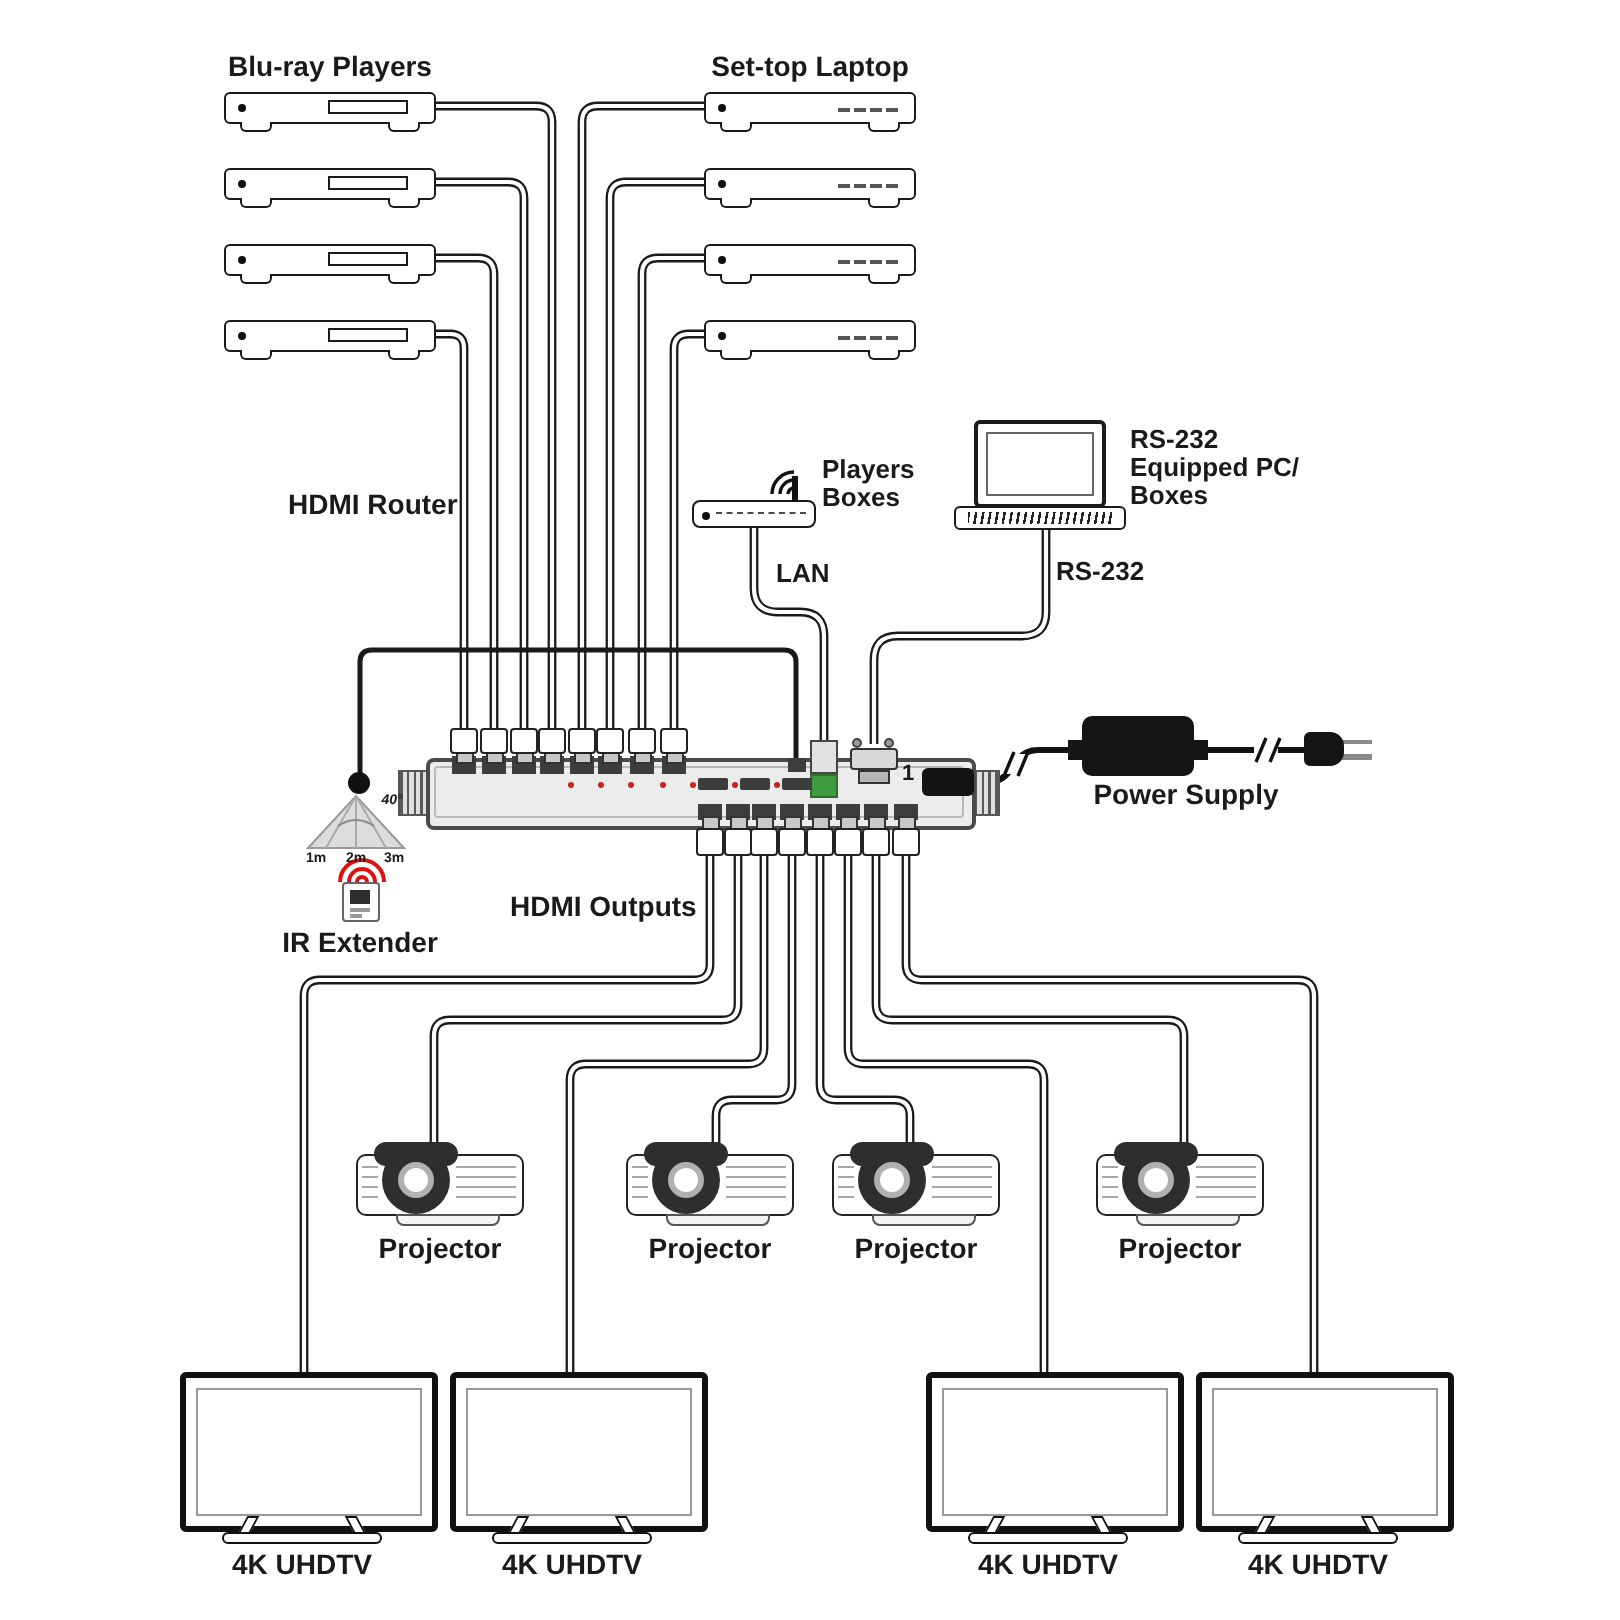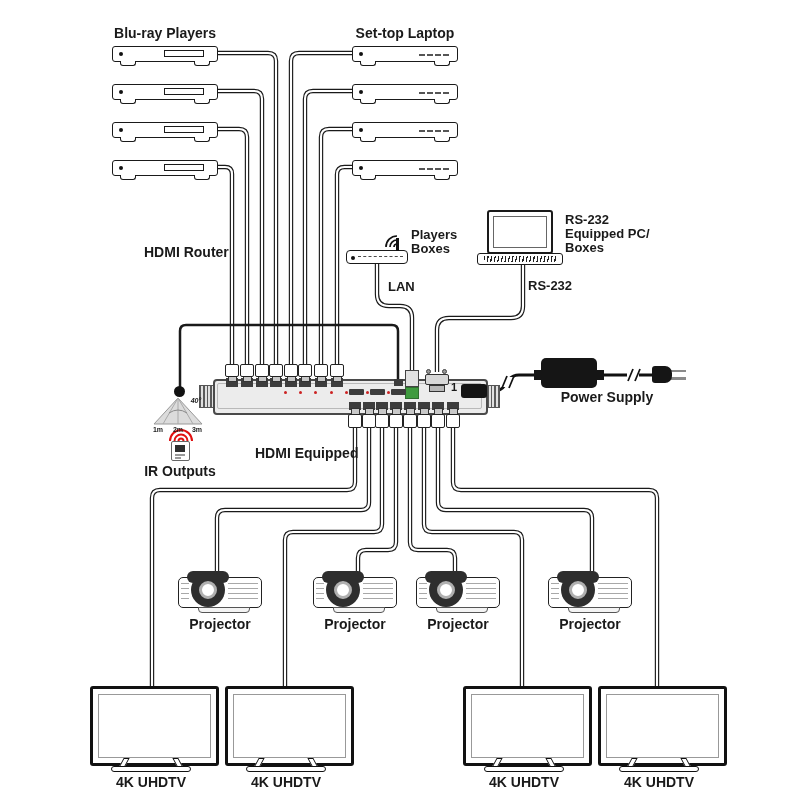--- a/index.html
+++ b/index.html
@@ -70,25 +70,25 @@
       <line x1="502" y1="388" x2="507" y2="376" stroke="#111" stroke-width="1.7"></line>
       <line x1="509" y1="388" x2="514" y2="376" stroke="#111" stroke-width="1.7"></line>
       <rect x="627" y="370" width="12" height="10" fill="#fff"></rect>
       <line x1="628" y1="381" x2="633" y2="369" stroke="#111" stroke-width="1.7"></line>
       <line x1="635" y1="381" x2="640" y2="369" stroke="#111" stroke-width="1.7"></line>
     </svg>
 
   <div class="lbl center" style="left:165px;top:25px;">Blu-ray Players</div>
   <div class="lbl center" style="left:405px;top:25px;">Set-top Laptop</div>
   <div class="lbl" style="left:144px;top:244px;">HDMI Router</div>
-  <div class="lbl" style="left:255px;top:445px;">HDMI Equipped</div>
+  <div class="lbl" style="left:255px;top:445px;">HDMI Outputs</div>
   <div class="lbl small" style="left:388px;top:279px;">LAN</div>
   <div class="lbl small" style="left:528px;top:278px;">RS-232</div>
-  <div class="lbl center" style="left:588px;top:389px;padding-left:38px;">Power Supply</div>
-  <div class="lbl center" style="left:180px;top:463px;">IR Outputs</div>
+  <div class="lbl center" style="left:574px;top:389px;padding-left:38px;">Power Supply</div>
+  <div class="lbl center" style="left:180px;top:463px;">IR Extender</div>
 
   <div class="dev" style="left:346px;top:250px;width:62px;height:14px;border-radius:4px;">
     <div class="part" style="left:4px;top:5px;width:4px;height:4px;border-radius:50%;background:#111;"></div>
     <div class="router-dash" style="left:11px;right:4px;top:5px;"></div>
   </div>
   <div class="part" style="left:396px;top:238px;width:3px;height:13px;background:#111;z-index:3;"></div>
   <svg class="abs" style="left:374px;top:222px;z-index:3;" width="28" height="28">
     <path d="M23,14 A11,11 0 0 0 12,25" fill="none" stroke="#111" stroke-width="1.7"></path>
     <path d="M23,18 A7,7 0 0 0 16,25" fill="none" stroke="#111" stroke-width="1.7"></path>
     <path d="M23,22 A3,3 0 0 0 20,25" fill="none" stroke="#111" stroke-width="1.7"></path>

